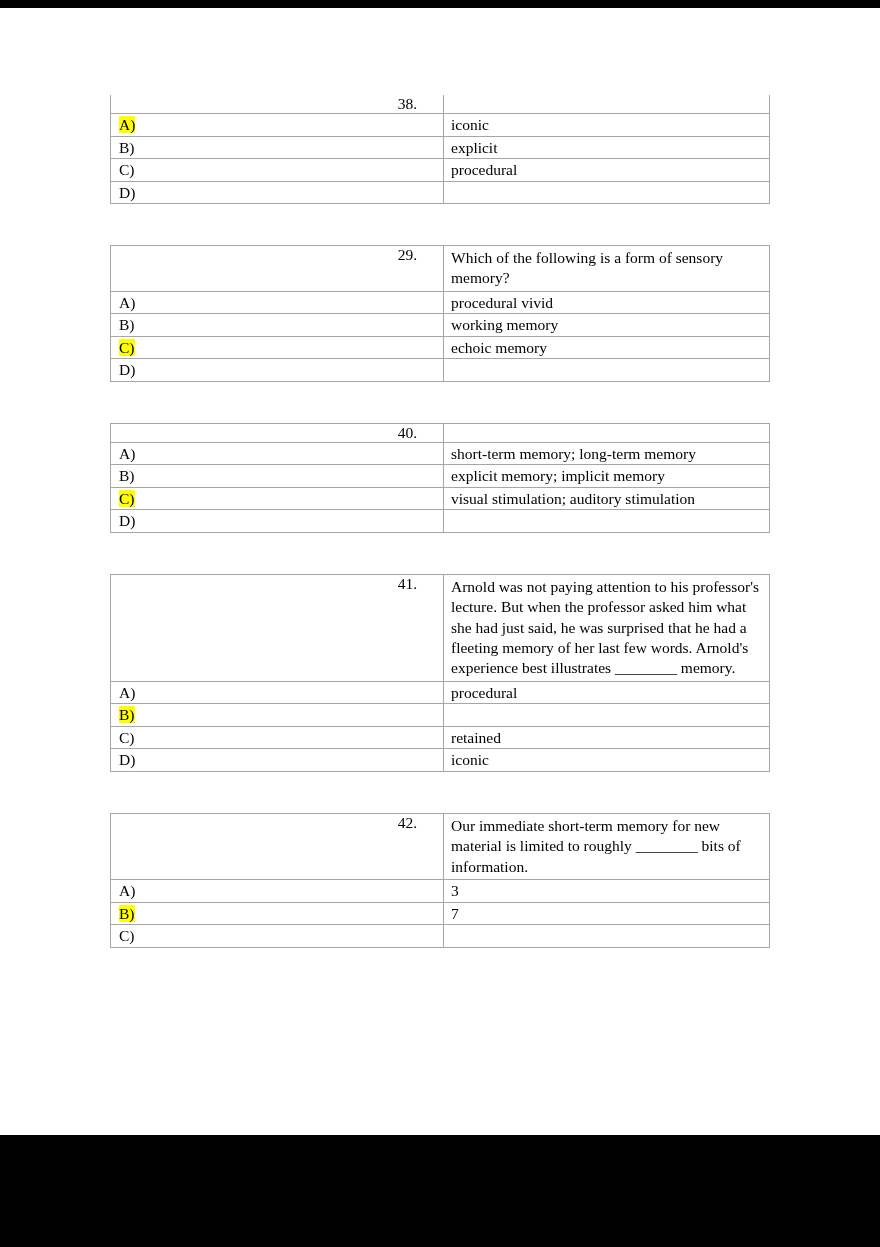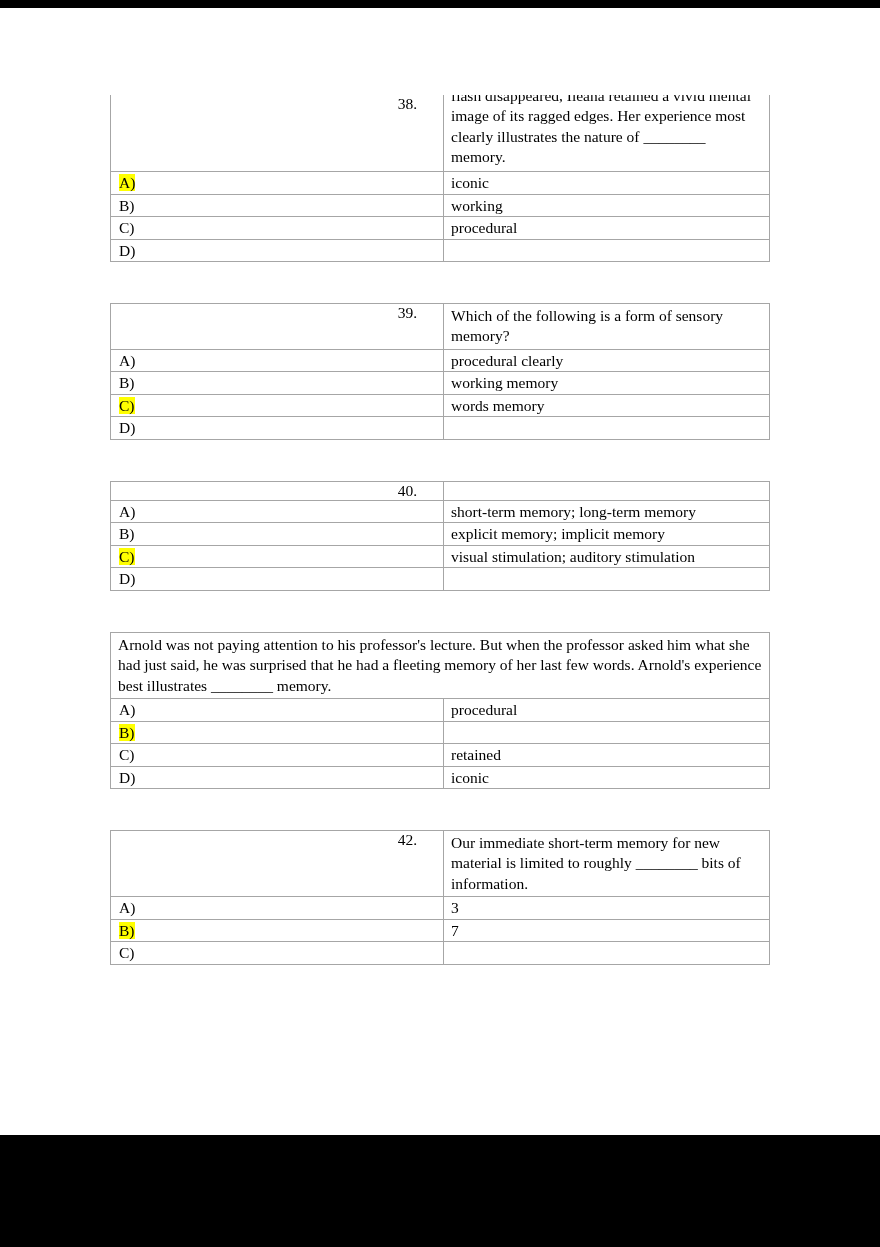--- a/index.html
+++ b/index.html
@@ -65,60 +65,57 @@
 
 <div class="letterbox-top"></div>
 
 <div class="page">
   <div id="questions-container">
       <div class="qtable first">
         <div class="qrow question-row">
           <div class="num-cell">
             <span>38.</span>
           </div>
-          <div class="text-cell question-text-cell">
-            <div class="qtext">flash disappeared, Ileana retained a vivid mental image of its ragged edges. Her experience most clearly illustrates the nature of ________ memory.</div>
-          </div>
         </div>
         <div class="qrow option-row">
           <div class="label-cell"><span class="opt-label highlight">A)</span></div>
           <div class="text-cell"><span>iconic</span></div>
         </div>
         <div class="qrow option-row">
           <div class="label-cell"><span class="opt-label">B)</span></div>
-          <div class="text-cell"><span>working</span></div>
+          <div class="text-cell"><span>explicit</span></div>
         </div>
         <div class="qrow option-row">
           <div class="label-cell"><span class="opt-label">C)</span></div>
           <div class="text-cell"><span>procedural</span></div>
         </div>
         <div class="qrow option-row">
           <div class="label-cell"><span class="opt-label">D)</span></div>
         </div>
       </div>
       <div class="qtable">
         <div class="qrow question-row">
           <div class="num-cell">
-            <span>39.</span>
+            <span>29.</span>
           </div>
           <div class="text-cell question-text-cell">
             <div class="qtext">Which of the following is a form of sensory memory?</div>
           </div>
         </div>
         <div class="qrow option-row">
           <div class="label-cell"><span class="opt-label">A)</span></div>
-          <div class="text-cell"><span>procedural clearly</span></div>
+          <div class="text-cell"><span>procedural vivid</span></div>
         </div>
         <div class="qrow option-row">
           <div class="label-cell"><span class="opt-label">B)</span></div>
           <div class="text-cell"><span>working memory</span></div>
         </div>
         <div class="qrow option-row">
           <div class="label-cell"><span class="opt-label highlight">C)</span></div>
-          <div class="text-cell"><span>words memory</span></div>
+          <div class="text-cell"><span>echoic memory</span></div>
         </div>
         <div class="qrow option-row">
           <div class="label-cell"><span class="opt-label">D)</span></div>
         </div>
       </div>
       <div class="qtable">
         <div class="qrow question-row">
           <div class="num-cell">
             <span>40.</span>
           </div>
@@ -134,20 +131,23 @@
         <div class="qrow option-row">
           <div class="label-cell"><span class="opt-label highlight">C)</span></div>
           <div class="text-cell"><span>visual stimulation; auditory stimulation</span></div>
         </div>
         <div class="qrow option-row">
           <div class="label-cell"><span class="opt-label">D)</span></div>
         </div>
       </div>
       <div class="qtable">
         <div class="qrow question-row">
+          <div class="num-cell">
+            <span>41.</span>
+          </div>
           <div class="text-cell question-text-cell">
             <div class="qtext">Arnold was not paying attention to his professor's lecture. But when the professor asked him what she had just said, he was surprised that he had a fleeting memory of her last few words. Arnold's experience best illustrates ________ memory.</div>
           </div>
         </div>
         <div class="qrow option-row">
           <div class="label-cell"><span class="opt-label">A)</span></div>
           <div class="text-cell"><span>procedural</span></div>
         </div>
         <div class="qrow option-row">
           <div class="label-cell"><span class="opt-label highlight">B)</span></div>

